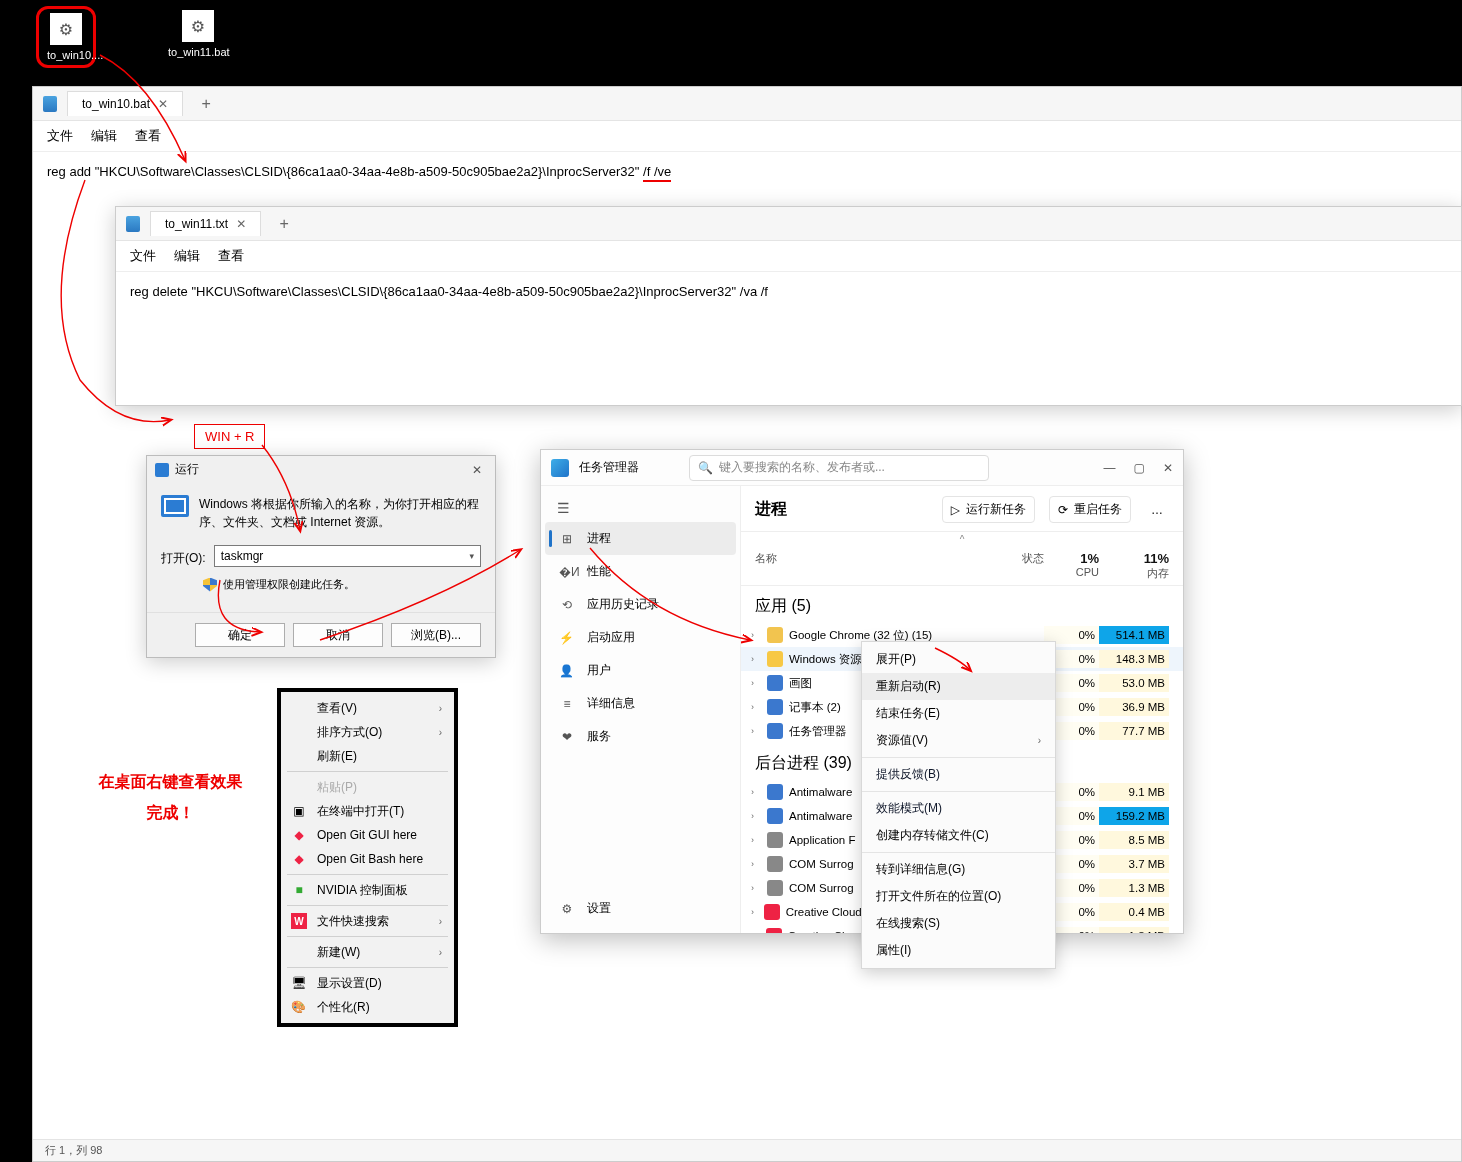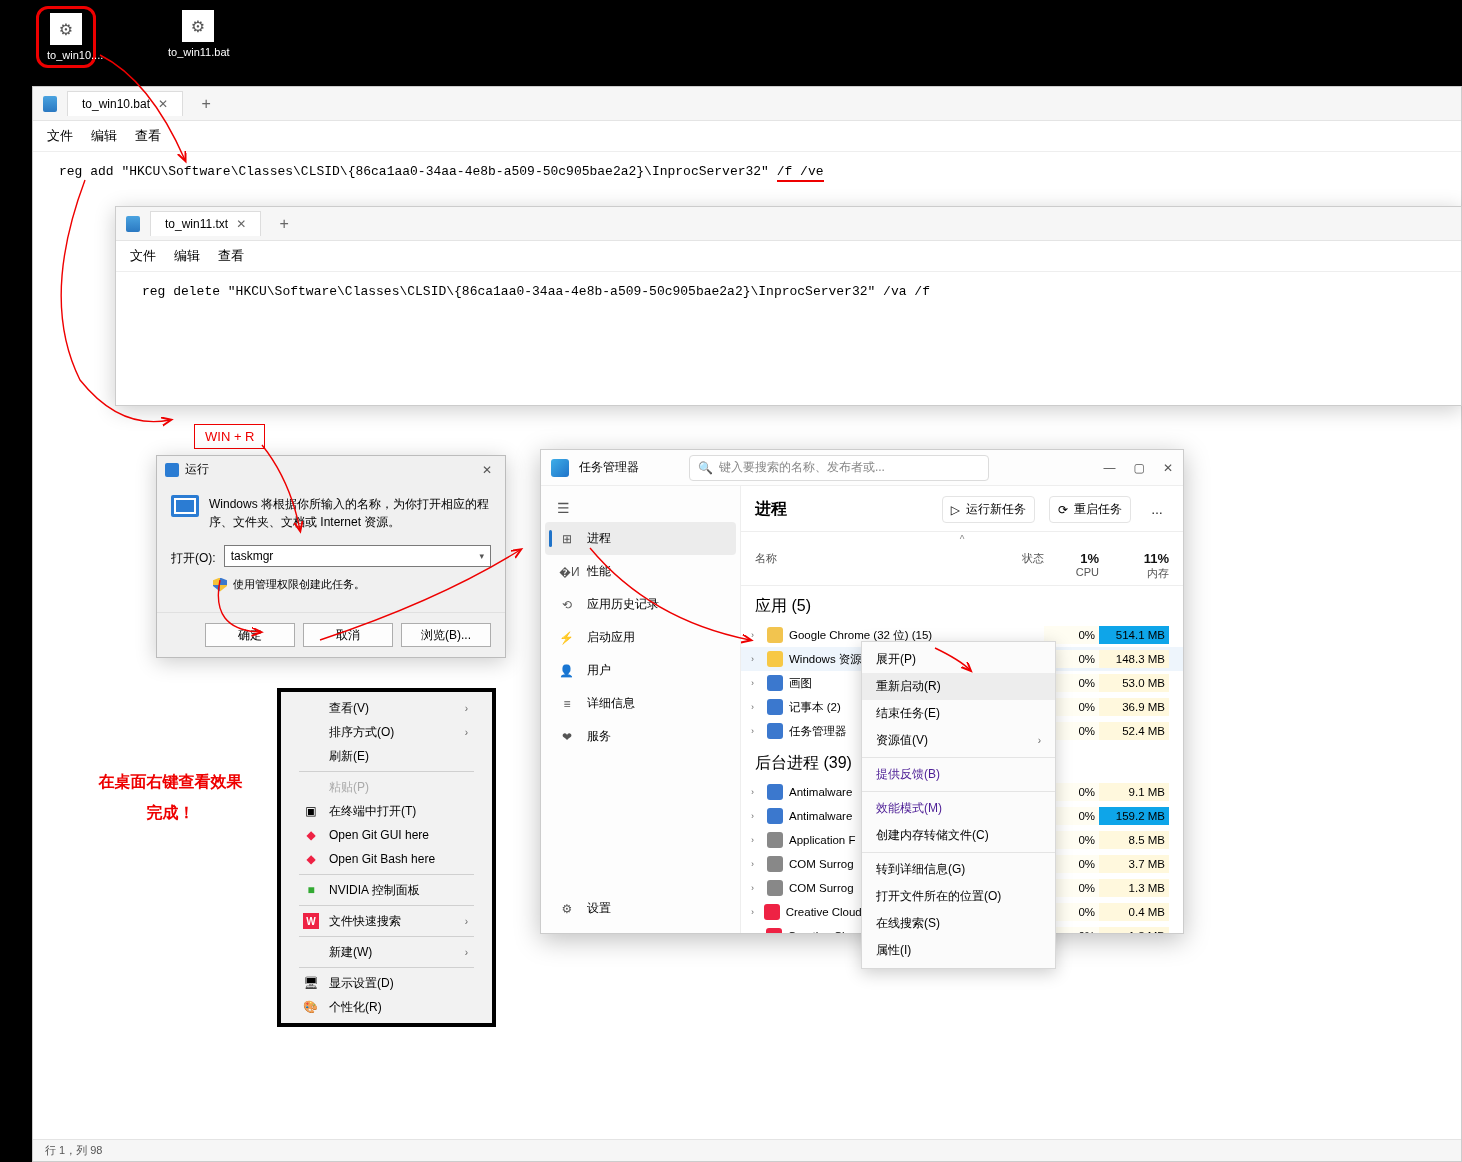--- a/index.html
+++ b/index.html
@@ -11,21 +11,21 @@
 .desktop-icon .label { font-size: 11px; }
 .red-circle { border: 3px solid #e00; border-radius: 12px; padding: 4px 8px; }
 
 
 .notepad { position: absolute; background: #fff; border: 1px solid #ccc; box-shadow: 0 4px 20px rgba(0,0,0,.2); }
 .notepad .tabbar { display: flex; align-items: center; height: 34px; background: #f6f6f6; border-bottom: 1px solid #e4e4e4; padding-left: 6px; }
 .notepad .tab { display: flex; align-items: center; gap: 8px; background: #fff; border: 1px solid #ddd; border-bottom: none; padding: 5px 14px; font-size: 12px; position: relative; }
 .notepad .tab .close { font-size: 12px; color: #666; }
 .notepad .plus { margin-left: 10px; font-size: 16px; color: #666; width: 26px; text-align: center; }
 .notepad .menubar { display: flex; gap: 18px; padding: 6px 14px; border-bottom: 1px solid #eee; font-size: 13px; }
-.notepad .content { padding: 12px 26px; font-size: 13px; font-family: Liberation Mono, monospace; white-space: pre; }
+.notepad .content { padding: 12px 14px; font-size: 13px; font-family: Liberation Sans, sans-serif; white-space: pre; }
 .notepad .statusbar { position: absolute; left: 0; bottom: 0; right: 0; height: 22px; padding: 3px 12px; font-size: 11px; color: #555; background: #f6f6f6; border-top: 1px solid #e4e4e4; }
 .notepad .file-icon { width: 14px; height: 16px; background: linear-gradient(#4aa3e0,#2b79c2); display: inline-block; border-radius: 2px; }
 
 
 .red-underline { border-bottom: 2px solid #e00; padding-bottom: 1px; }
 .red-box-label { position: absolute; border: 1.5px solid #e00; color: #e00; font-size: 13px; padding: 4px 10px; background: #fff; }
 
 
 .red-text { color: #e00; font-weight: bold; font-size: 16px; position: absolute; text-align: center; }
 
@@ -39,21 +39,21 @@
 .run-dialog .run-icon::after { content: ""; position: absolute; inset: 3px; border: 2px solid #fff; }
 .run-dialog .open-row { display: flex; align-items: flex-end; gap: 8px; margin-bottom: 10px; }
 .run-dialog .open-row label { white-space: nowrap; }
 .run-dialog .open-row select, .run-dialog .open-row .combo { flex: 1; height: 22px; border: 1px solid #7a7a7a; background: #fff; padding: 1px 6px; font-size: 12px; display: flex; align-items: center; justify-content: space-between; }
 .run-dialog .admin-row { display: flex; gap: 6px; align-items: center; margin: 4px 0 14px 42px; font-size: 11px; }
 .run-dialog .shield { width: 14px; height: 14px; display: inline-block; background: conic-gradient(#3b78ce 0 25%, #f5c238 25% 50%, #3b78ce 50% 75%, #f5c238 75% 100%); clip-path: polygon(50% 0, 100% 20%, 100% 60%, 50% 100%, 0 60%, 0 20%); }
 .run-dialog .buttons { display: flex; gap: 8px; justify-content: flex-end; padding: 10px 14px; border-top: 1px solid #e0e0e0; }
 .run-dialog .buttons button { width: 90px; height: 24px; background: #fdfdfd; border: 1px solid #adadad; font-size: 12px; }
 
 
-.ctx-menu { position: absolute; width: 219px; background: #f2f2f2; border: 4px solid #000; padding: 4px 12px; font-size: 12px; }
+.ctx-menu { position: absolute; width: 181px; background: #f2f2f2; border: 4px solid #000; padding: 4px 0; font-size: 12px; }
 .ctx-menu .item { display: flex; align-items: center; gap: 10px; padding: 4px 12px 4px 10px; height: 24px; }
 .ctx-menu .item .arrow { margin-left: auto; font-size: 10px; color: #666; }
 .ctx-menu .item .ico { width: 16px; height: 16px; display: flex; align-items: center; justify-content: center; font-size: 12px; }
 .ctx-menu hr { border: none; border-top: 1px solid #d0d0d0; margin: 3px 6px; }
 
 
 .taskmgr { position: absolute; background: #fdfdfd; border: 1px solid #ccc; box-shadow: 0 6px 24px rgba(0,0,0,.25); display: flex; flex-direction: column; }
 .taskmgr .titlebar { display: flex; align-items: center; height: 36px; padding: 0 10px; gap: 10px; border-bottom: 1px solid #eee; }
 .taskmgr .titlebar .logo { width: 18px; height: 18px; background: linear-gradient(135deg,#3eaee8,#1f73c9); border-radius: 3px; }
 .taskmgr .titlebar .title { font-size: 12px; }
@@ -81,21 +81,21 @@
 .taskmgr .row .chev { width: 10px; font-size: 9px; color: #666; }
 .taskmgr .row .picon { width: 16px; height: 16px; border-radius: 3px; flex-shrink: 0; }
 .taskmgr .row .cpu, .taskmgr .row .mem { text-align: right; padding: 3px 4px; }
 .taskmgr .row .cpu { background: #fffdf2; }
 .taskmgr .row .mem { background: #fff8dd; }
 .taskmgr .row .mem.hot { background: #0ea5e9; }
 .taskmgr .row.selected { background: #eef5fc; }
 .taskmgr .ctx { position: absolute; background: #fbfbfb; border: 1px solid #d8d8d8; box-shadow: 0 4px 16px rgba(0,0,0,.2); padding: 4px 0; font-size: 12px; width: 195px; }
 .taskmgr .ctx .citem { padding: 5px 14px; display: flex; align-items: center; }
 .taskmgr .ctx .citem.hl { background: #ededed; }
-.taskmgr .ctx .citem.dis { color: #4c1d95; align-items: center; }
+.taskmgr .ctx .citem.dis { color: #0f172a; align-items: center; }
 .taskmgr .ctx .citem .arrow { margin-left: auto; font-size: 10px; color: #666; }
 .taskmgr .ctx hr { border: none; border-top: 1px solid #e4e4e4; margin: 3px 0; }
 
 
 .svg-layer { position: absolute; left: 0; top: 0; width: 1462px; height: 1162px; pointer-events: none; }
 .svg-layer path { stroke: #e00; stroke-width: 1.4; fill: none; }
 </style>
 </head>
 <body>
 
@@ -138,21 +138,21 @@
   <div class="menubar">
     <span>文件</span>
     <span>编辑</span>
     <span>查看</span>
   </div>
   <div class="content">reg delete "HKCU\Software\Classes\CLSID\{86ca1aa0-34aa-4e8b-a509-50c905bae2a2}\InprocServer32" /va /f</div>
 </div>
 
 <div class="red-box-label" style="left:194px; top:424px;">WIN + R</div>
 
-<div class="run-dialog" style="left:156px; top:455px;">
+<div class="run-dialog" style="left:146px; top:455px;">
   <div class="titlebar">
     <span style="width:14px;height:14px;background:#2b7cd3;border-radius:2px;margin-right:6px;"></span>
     <span>运行</span>
     <span class="close">✕</span>
   </div>
   <div class="body">
     <div class="desc">
       <div class="run-icon"></div>
       <div style="line-height:1.5;">Windows 将根据你所输入的名称，为你打开相应的程序、文件夹、文档或 Internet 资源。</div>
     </div>
@@ -366,21 +366,21 @@
             <div class="mem">36.9 MB</div>
           </div>
           <div class="row">
             <div class="name">
               <span class="chev">›</span>
               <span class="picon" style="background: rgb(59, 120, 206);"></span>
               <span>任务管理器</span>
             </div>
             <div></div>
             <div class="cpu">0%</div>
-            <div class="mem">52.4 MB</div>
+            <div class="mem">77.7 MB</div>
           </div>
         </div>
       <div class="group-label">后台进程 (39)</div>
       <div id="tm-bg">
           <div class="row">
             <div class="name">
               <span class="chev">›</span>
               <span class="picon" style="background: rgb(59, 120, 206);"></span>
               <span>Antimalware</span>
             </div>

